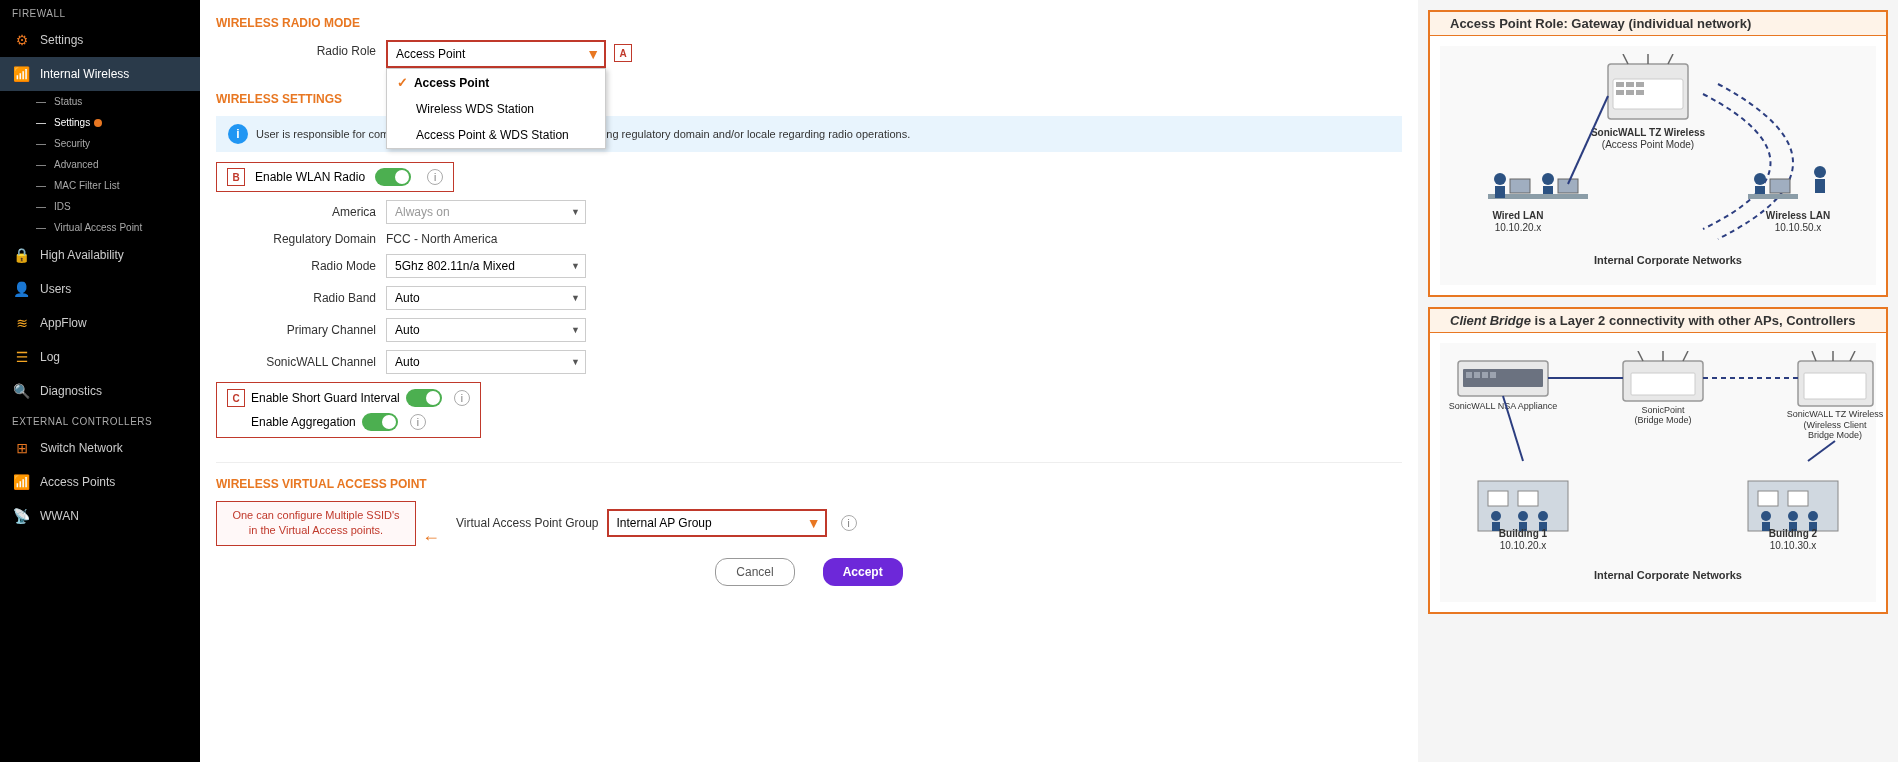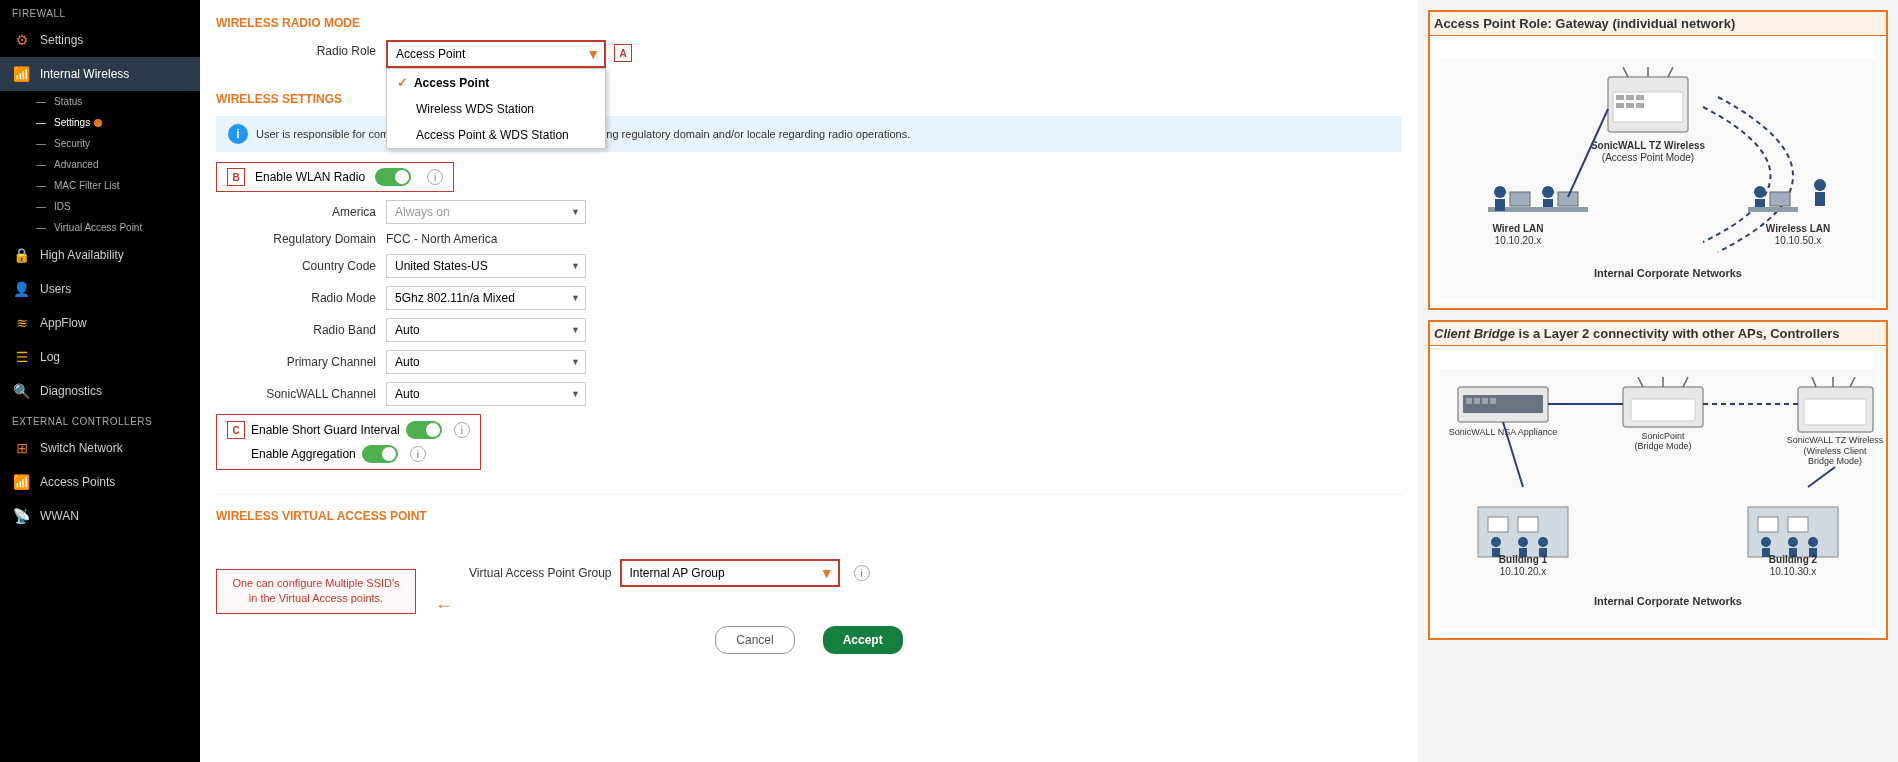--- a/index.html
+++ b/index.html
@@ -305,21 +305,21 @@
       border: 1px solid #999;
       background: #fff;
       border-radius: 12px;
       font-size: 12px;
       cursor: pointer;
       color: #555;
     }
     .btn-accept {
       padding: 6px 20px;
       border: none;
-      background: #15803d;
+      background: #6d28d9;
       border-radius: 12px;
       font-size: 12px;
       cursor: pointer;
       color: #fff;
       font-weight: bold;
     }
     .btn-row {
       display: flex;
       justify-content: center;
       gap: 28px;
@@ -332,23 +332,23 @@
       background: #fff;
       border: 2px solid #e87722;
       padding: 10px;
     }
     .panel-card-title {
       font-size: 13px;
       font-weight: bold;
       color: #333;
       margin-bottom: 8px;
       background: #fef3e8;
-      padding: 4px 4px;
+      padding: 4px 20px;
       border-bottom: 1px solid #e87722;
-      margin: -10px -10px 23px -10px;
+      margin: -10px -10px 10px -10px;
     }
 
     
     .diagram-container {
       background: #f9f9f9;
       padding: 8px;
       text-align: center;
       position: relative;
       min-height: 160px;
     }
@@ -509,28 +509,20 @@
       </div>
     </div>
 
     
     <div class="form-row">
       <div class="form-label">Regulatory Domain</div>
       <span class="form-value">FCC - North America</span>
     </div>
 
     
-    <div class="form-row">
-      <div class="form-label">Country Code</div>
-      <div class="select-wrapper">
-        <select class="form-select">
-          <option>United States-US</option>
-        </select>
-      </div>
-    </div>
 
     
     <div class="form-row">
       <div class="form-label">Radio Mode</div>
       <div class="select-wrapper">
         <select class="form-select">
           <option>5Ghz 802.11n/a Mixed</option>
         </select>
       </div>
     </div>
@@ -587,21 +579,21 @@
         <div class="info-icon">i</div>
       </div>
     </div>
   </div>
 
   <div class="virtual-ap-section">
     <div class="section-header">WIRELESS VIRTUAL ACCESS POINT</div>
 
     <div style="display:flex; align-items:center; gap:16px; flex-wrap:wrap; margin-bottom:10px;">
 
-      <div style="display:flex; align-items:flex-end; gap:19px;margin-top:36px;">
+      <div style="display:flex; align-items:flex-end; gap:6px;">
         <div class="callout-box">
           <span>One can configure Multiple SSID's in the Virtual Access points.</span>
         </div>
         <div class="callout-arrow">←</div>
       </div>
 
       <div style="display:flex; align-items:center; gap:8px;">
         <span style="font-size:12px; color:#333;">Virtual Access Point Group</span>
         <div class="dropdown-wrapper">
           <select class="dropdown-select" style="border-color:#c0392b;">

